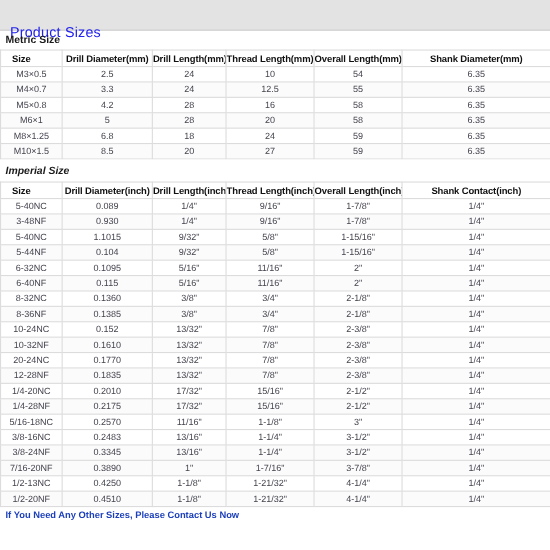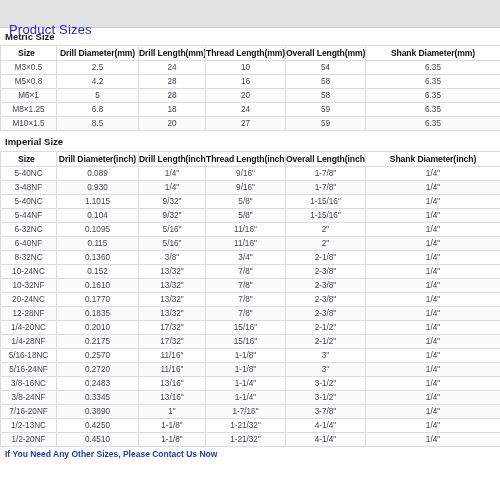--- a/index.html
+++ b/index.html
@@ -46,20 +46,21 @@
   .section-head {
     font-size: 9.5px;
     font-weight: bold;
     color: #1a1a1a;
     padding: 4px 10px 3px 5px;
     background: #ffffff;
     line-height: 1.1;
   }
   .section-head.second {
     padding-top: 6px;
+    font-style: italic;
   }
 
   
   table.sizes {
     width: 500px;
     border-collapse: collapse;
     table-layout: fixed;
     font-size: 8.2px;
     color: #3d3d4a;
   }
@@ -82,21 +83,21 @@
     font-size: 8.6px;
     font-weight: bold;
     color: #111111;
     background: #ffffff;
     letter-spacing: -.1px;
     padding: 2px 0;
     height: 15px;
   }
   table.sizes th.col-size {
     text-align: left;
-    padding-left: 17px;
+    padding-left: 10px;
   }
   table.sizes tbody tr.alt td {
     background: #fbfbfb;
   }
   table.sizes tbody tr td {
     color: #44444f;
   }
 
   
   col.c0 { width: 56px; }
@@ -148,20 +149,28 @@
     </thead>
     <tbody id="metric-body">
         <tr>
           <td>M3×0.5</td>
           <td>2.5</td>
           <td>24</td>
           <td>10</td>
           <td>54</td>
           <td>6.35</td>
         </tr>
+        <tr class="alt">
+          <td>M4×0.7</td>
+          <td>3.3</td>
+          <td>24</td>
+          <td>12.5</td>
+          <td>55</td>
+          <td>6.35</td>
+        </tr>
         <tr>
           <td>M5×0.8</td>
           <td>4.2</td>
           <td>28</td>
           <td>16</td>
           <td>58</td>
           <td>6.35</td>
         </tr>
         <tr class="alt">
           <td>M6×1</td>
@@ -201,21 +210,21 @@
         <col class="c4">
         <col class="c5">
     </colgroup>
     <thead>
       <tr id="imperial-head-row">
           <th class="col-size">Size</th>
           <th>Drill Diameter(inch)</th>
           <th>Drill Length(inch)</th>
           <th>Thread Length(inch)</th>
           <th>Overall Length(inch)</th>
-          <th>Shank Diameter(inch)</th>
+          <th>Shank Contact(inch)</th>
         </tr>
     </thead>
     <tbody id="imperial-body">
         <tr>
           <td>5-40NC</td>
           <td>0.089</td>
           <td>1/4"</td>
           <td>9/16"</td>
           <td>1-7/8"</td>
           <td>1/4"</td>
@@ -261,20 +270,28 @@
           <td>1/4"</td>
         </tr>
         <tr>
           <td>8-32NC</td>
           <td>0.1360</td>
           <td>3/8"</td>
           <td>3/4"</td>
           <td>2-1/8"</td>
           <td>1/4"</td>
         </tr>
+        <tr class="alt">
+          <td>8-36NF</td>
+          <td>0.1385</td>
+          <td>3/8"</td>
+          <td>3/4"</td>
+          <td>2-1/8"</td>
+          <td>1/4"</td>
+        </tr>
         <tr>
           <td>10-24NC</td>
           <td>0.152</td>
           <td>13/32"</td>
           <td>7/8"</td>
           <td>2-3/8"</td>
           <td>1/4"</td>
         </tr>
         <tr class="alt">
           <td>10-32NF</td>
@@ -317,28 +334,20 @@
           <td>1/4"</td>
         </tr>
         <tr>
           <td>5/16-18NC</td>
           <td>0.2570</td>
           <td>11/16"</td>
           <td>1-1/8"</td>
           <td>3"</td>
           <td>1/4"</td>
         </tr>
-        <tr class="alt">
-          <td>5/16-24NF</td>
-          <td>0.2720</td>
-          <td>11/16"</td>
-          <td>1-1/8"</td>
-          <td>3"</td>
-          <td>1/4"</td>
-        </tr>
         <tr>
           <td>3/8-16NC</td>
           <td>0.2483</td>
           <td>13/16"</td>
           <td>1-1/4"</td>
           <td>3-1/2"</td>
           <td>1/4"</td>
         </tr>
         <tr class="alt">
           <td>3/8-24NF</td>

